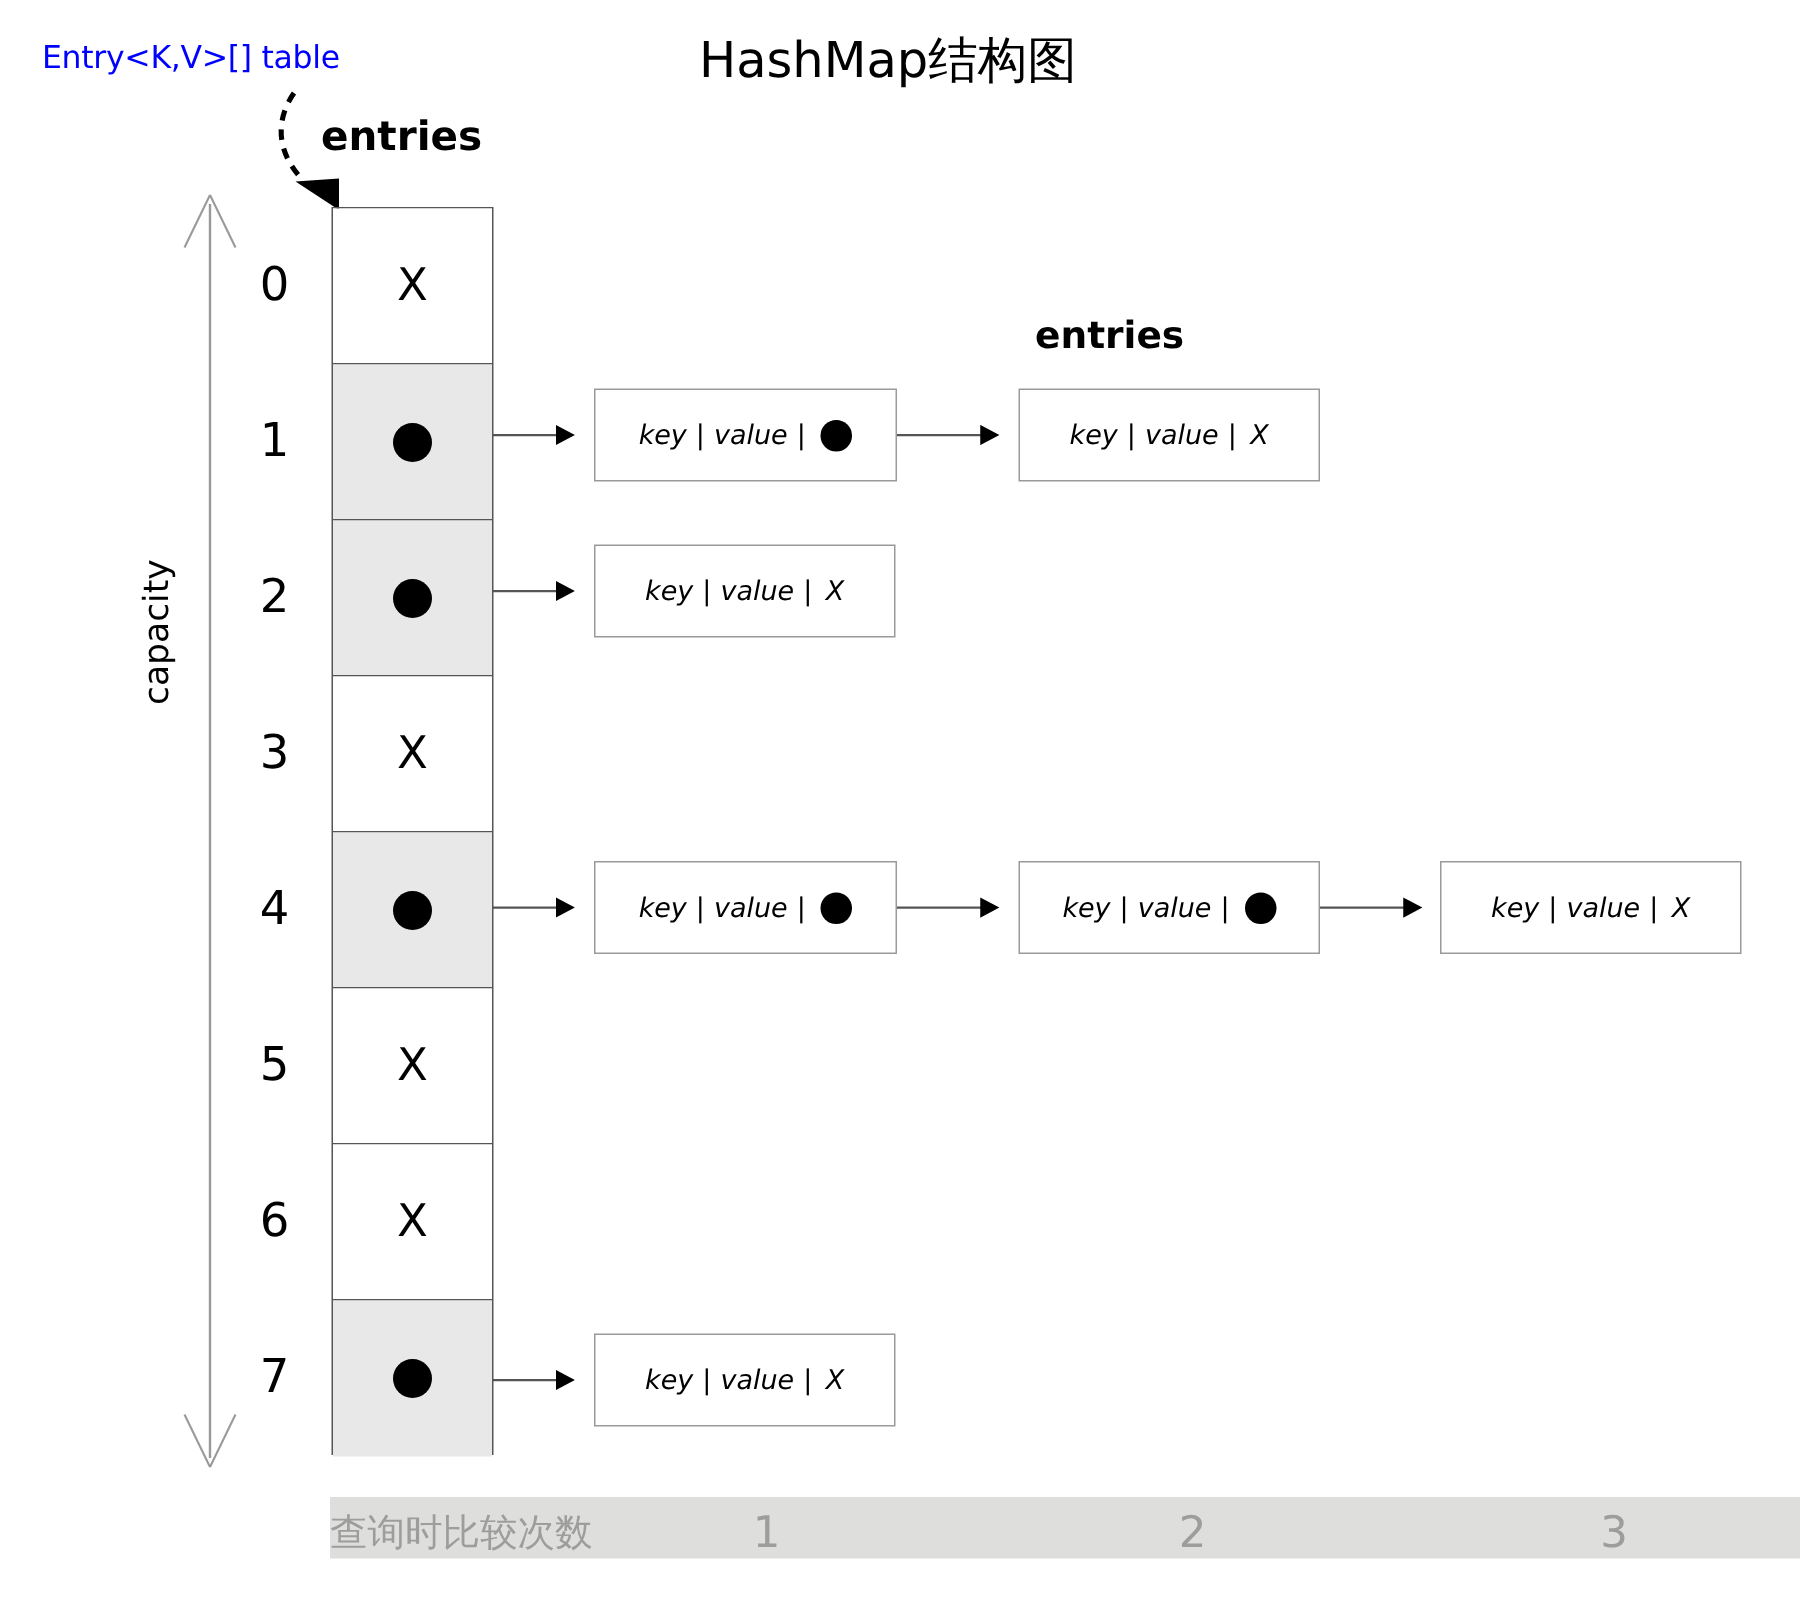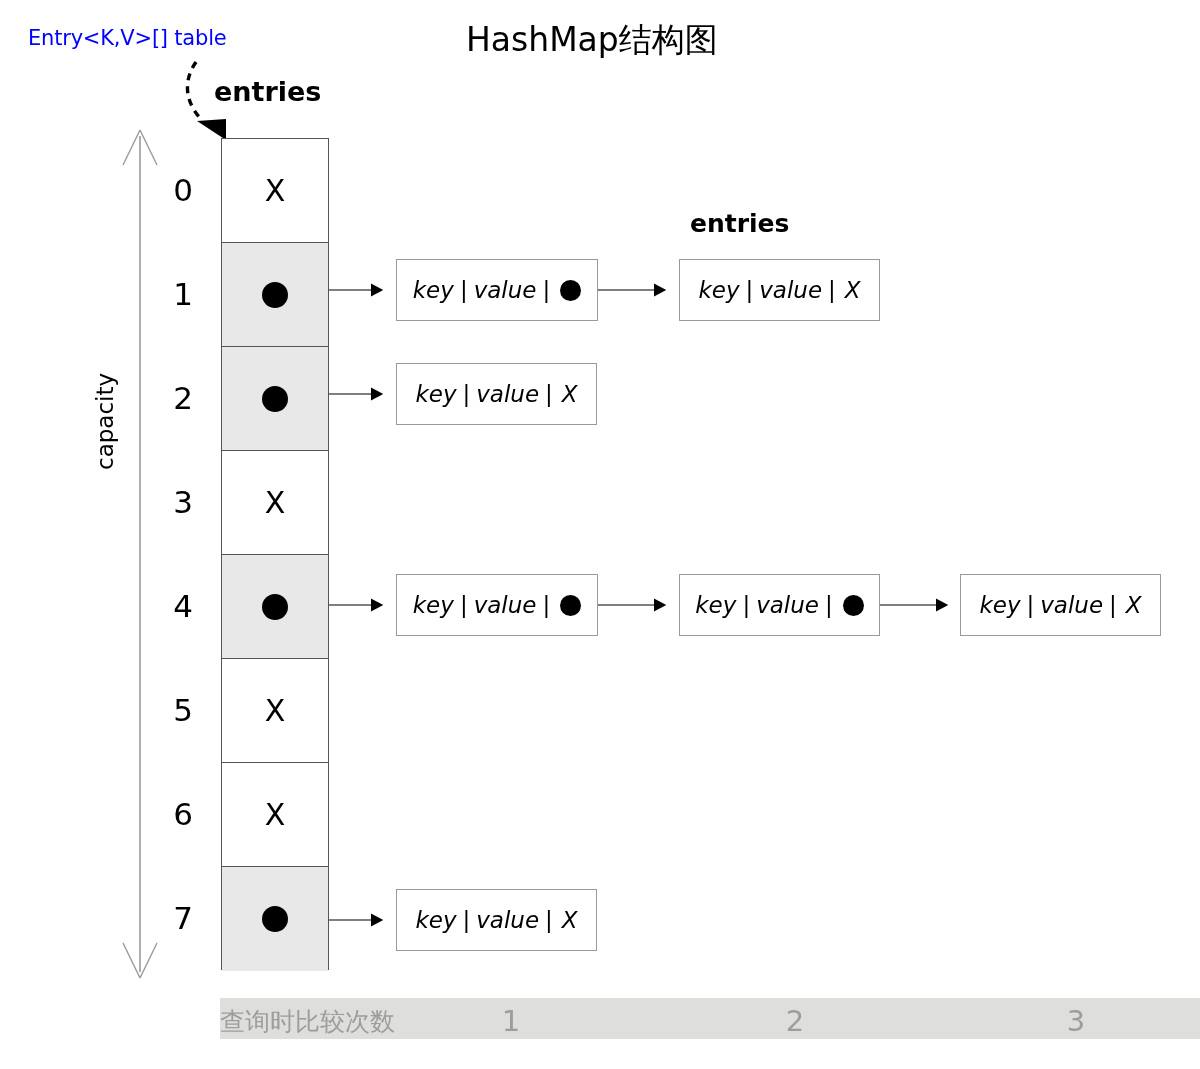--- a/index.html
+++ b/index.html
@@ -125,21 +125,21 @@
   .entry-box {
     position: absolute;
     height: 62px;
     border: 1.5px solid #9a9a9a;
     background: #ffffff;
     box-sizing: border-box;
     display: flex;
     align-items: center;
     justify-content: center;
     gap: 0;
-    font-size: 23px;
+    font-size: 18px;
     font-style: italic;
     color: #000000;
     white-space: nowrap;
   }
   .entry-text { font-style: italic; }
   .entry-sep { padding: 0 6px; font-style: italic; }
   .entry-term { font-style: italic; padding-left: 3px; }
   .entry-dot {
     display: inline-block;
     width: 21px;

